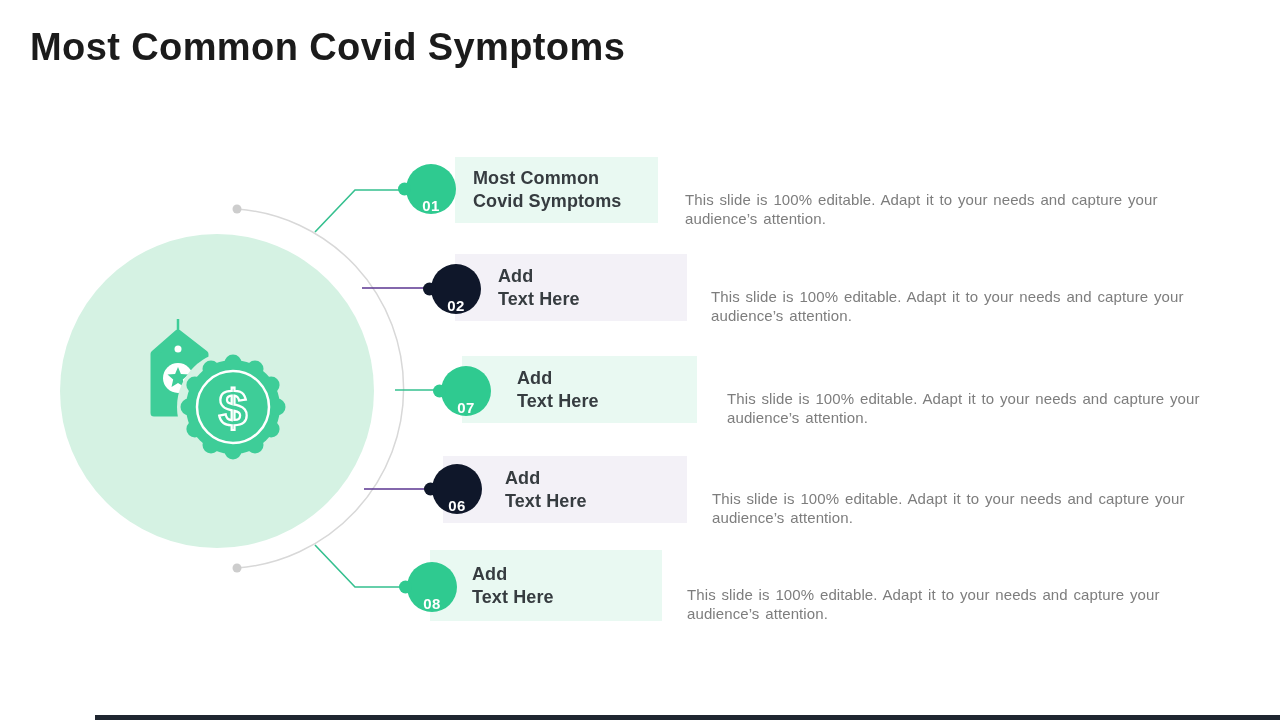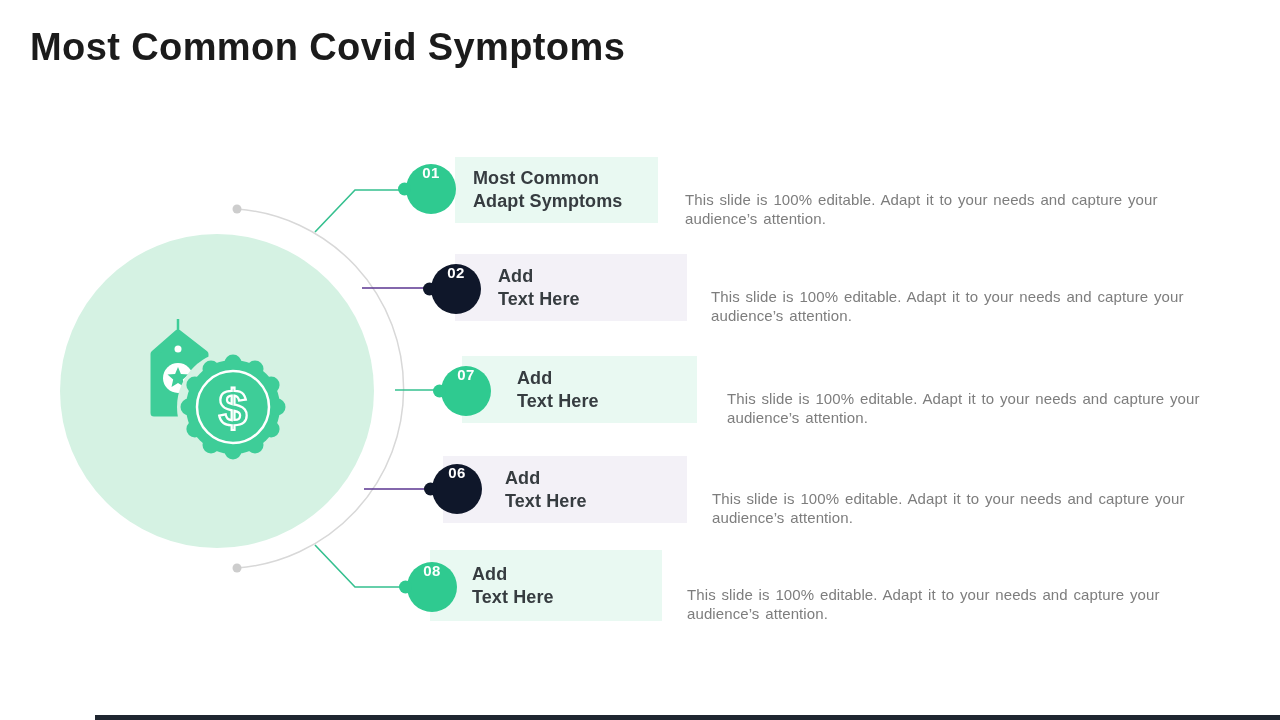--- a/index.html
+++ b/index.html
@@ -13,21 +13,21 @@
   }
   .graphic-svg{position:absolute;left:0;top:130px;z-index:1;}
   .panel{position:absolute;z-index:2;display:flex;align-items:center;}
   .panel.mint{background:#e9f9f2;}
   .panel.lavender{background:#f3f1f7;}
   .panel-label{
     font-size:18px;font-weight:bold;color:#363c40;line-height:23px;letter-spacing:.1px;
   }
   .badge{
     position:absolute;z-index:3;width:50px;height:50px;border-radius:50%;
-    display:flex;align-items:flex-start;justify-content:center;
+    display:flex;align-items:flex-end;justify-content:center;
     color:#ffffff;font-size:15px;font-weight:bold;letter-spacing:.5px;
   }
   .badge::before{
     content:"";position:absolute;left:-8px;top:50%;transform:translateY(-50%);
     width:13px;height:13px;border-radius:50%;background:inherit;z-index:-1;
   }
   .badge.green{background:#2fca90;}
   .badge.purple{background:#0f172a;}
   .desc{
     position:absolute;z-index:2;font-size:15px;line-height:19px;color:#7d7d7d;
@@ -82,21 +82,21 @@
         <circle cx="271.1" cy="255" r="8.5"></circle>
     </g>
     <circle cx="233" cy="277" r="36" fill="none" stroke="#ffffff" stroke-width="2.5"></circle>
     <text x="233" y="296" text-anchor="middle" font-family="Liberation Sans, sans-serif" font-size="52" font-weight="bold" fill="none" stroke="#ffffff" stroke-width="2.2">$</text>
   </g>
 </svg>
 
 <div class="panel mint" style="left:455px;top:157px;width:203px;height:66px;">
   <div class="panel-label" style="margin-left:18px;">
     <div>Most Common</div>
-    <div>Adapt Symptoms</div>
+    <div>Covid Symptoms</div>
   </div>
 </div>
 <div class="badge green" style="left:406px;top:164px;">
   <span>01</span>
 </div>
 <div class="desc" style="left:685px;top:172px;">
   <div>This slide is 100% editable. Adapt it to your needs and capture your</div>
   <div>audience’s attention.</div>
 </div>
 

